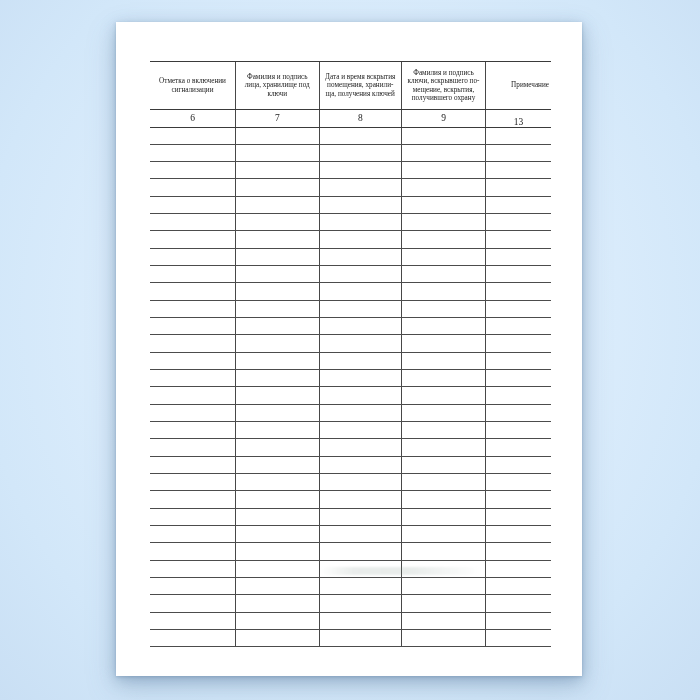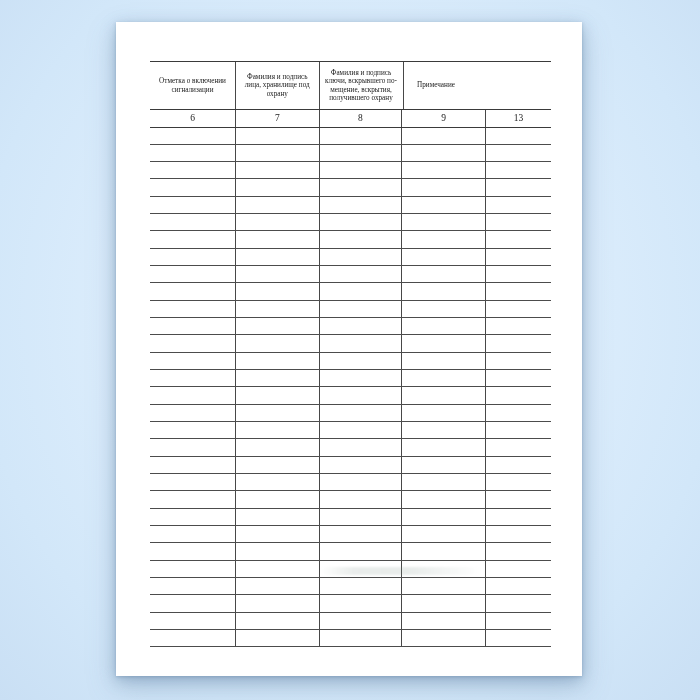--- a/index.html
+++ b/index.html
@@ -40,20 +40,21 @@
     display: flex;
     width: 401px;
   }
   .cell {
     box-sizing: border-box;
     border-right: 1.4px solid #474747;
     overflow: hidden;
   }
   .cell:last-child {
     border-right: none;
+    align-items: flex-end;
   }
   
   .c0 { width: 86px; }
   .c1 { width: 83.5px; }
   .c2 { width: 82.5px; }
   .c3 { width: 84px; }
   .c4 { width: 65px; }
 
   .header-row {
     height: 49px;
@@ -116,21 +117,26 @@
   <div class="paper">
     <div class="journal-table">
       <div class="row header-row" id="header-row">
           <div class="cell hcell c0">
             <span>Отметка о включении</span>
             <span>сигнализации</span>
           </div>
           <div class="cell hcell c1">
             <span>Фамилия и подпись</span>
             <span>лица, хранилище под</span>
-            <span>охрану</span>
+            <span>ключи</span>
+          </div>
+          <div class="cell hcell c2">
+            <span>Дата и время вскрытия</span>
+            <span>помещения, хранили-</span>
+            <span>ща, получения ключей</span>
           </div>
           <div class="cell hcell c3">
             <span>Фамилия и подпись</span>
             <span>ключи, вскрывшего по-</span>
             <span>мещение, вскрытия,</span>
             <span>получившего охрану</span>
           </div>
           <div class="cell hcell c4">
             <span>Примечание</span>
           </div>

